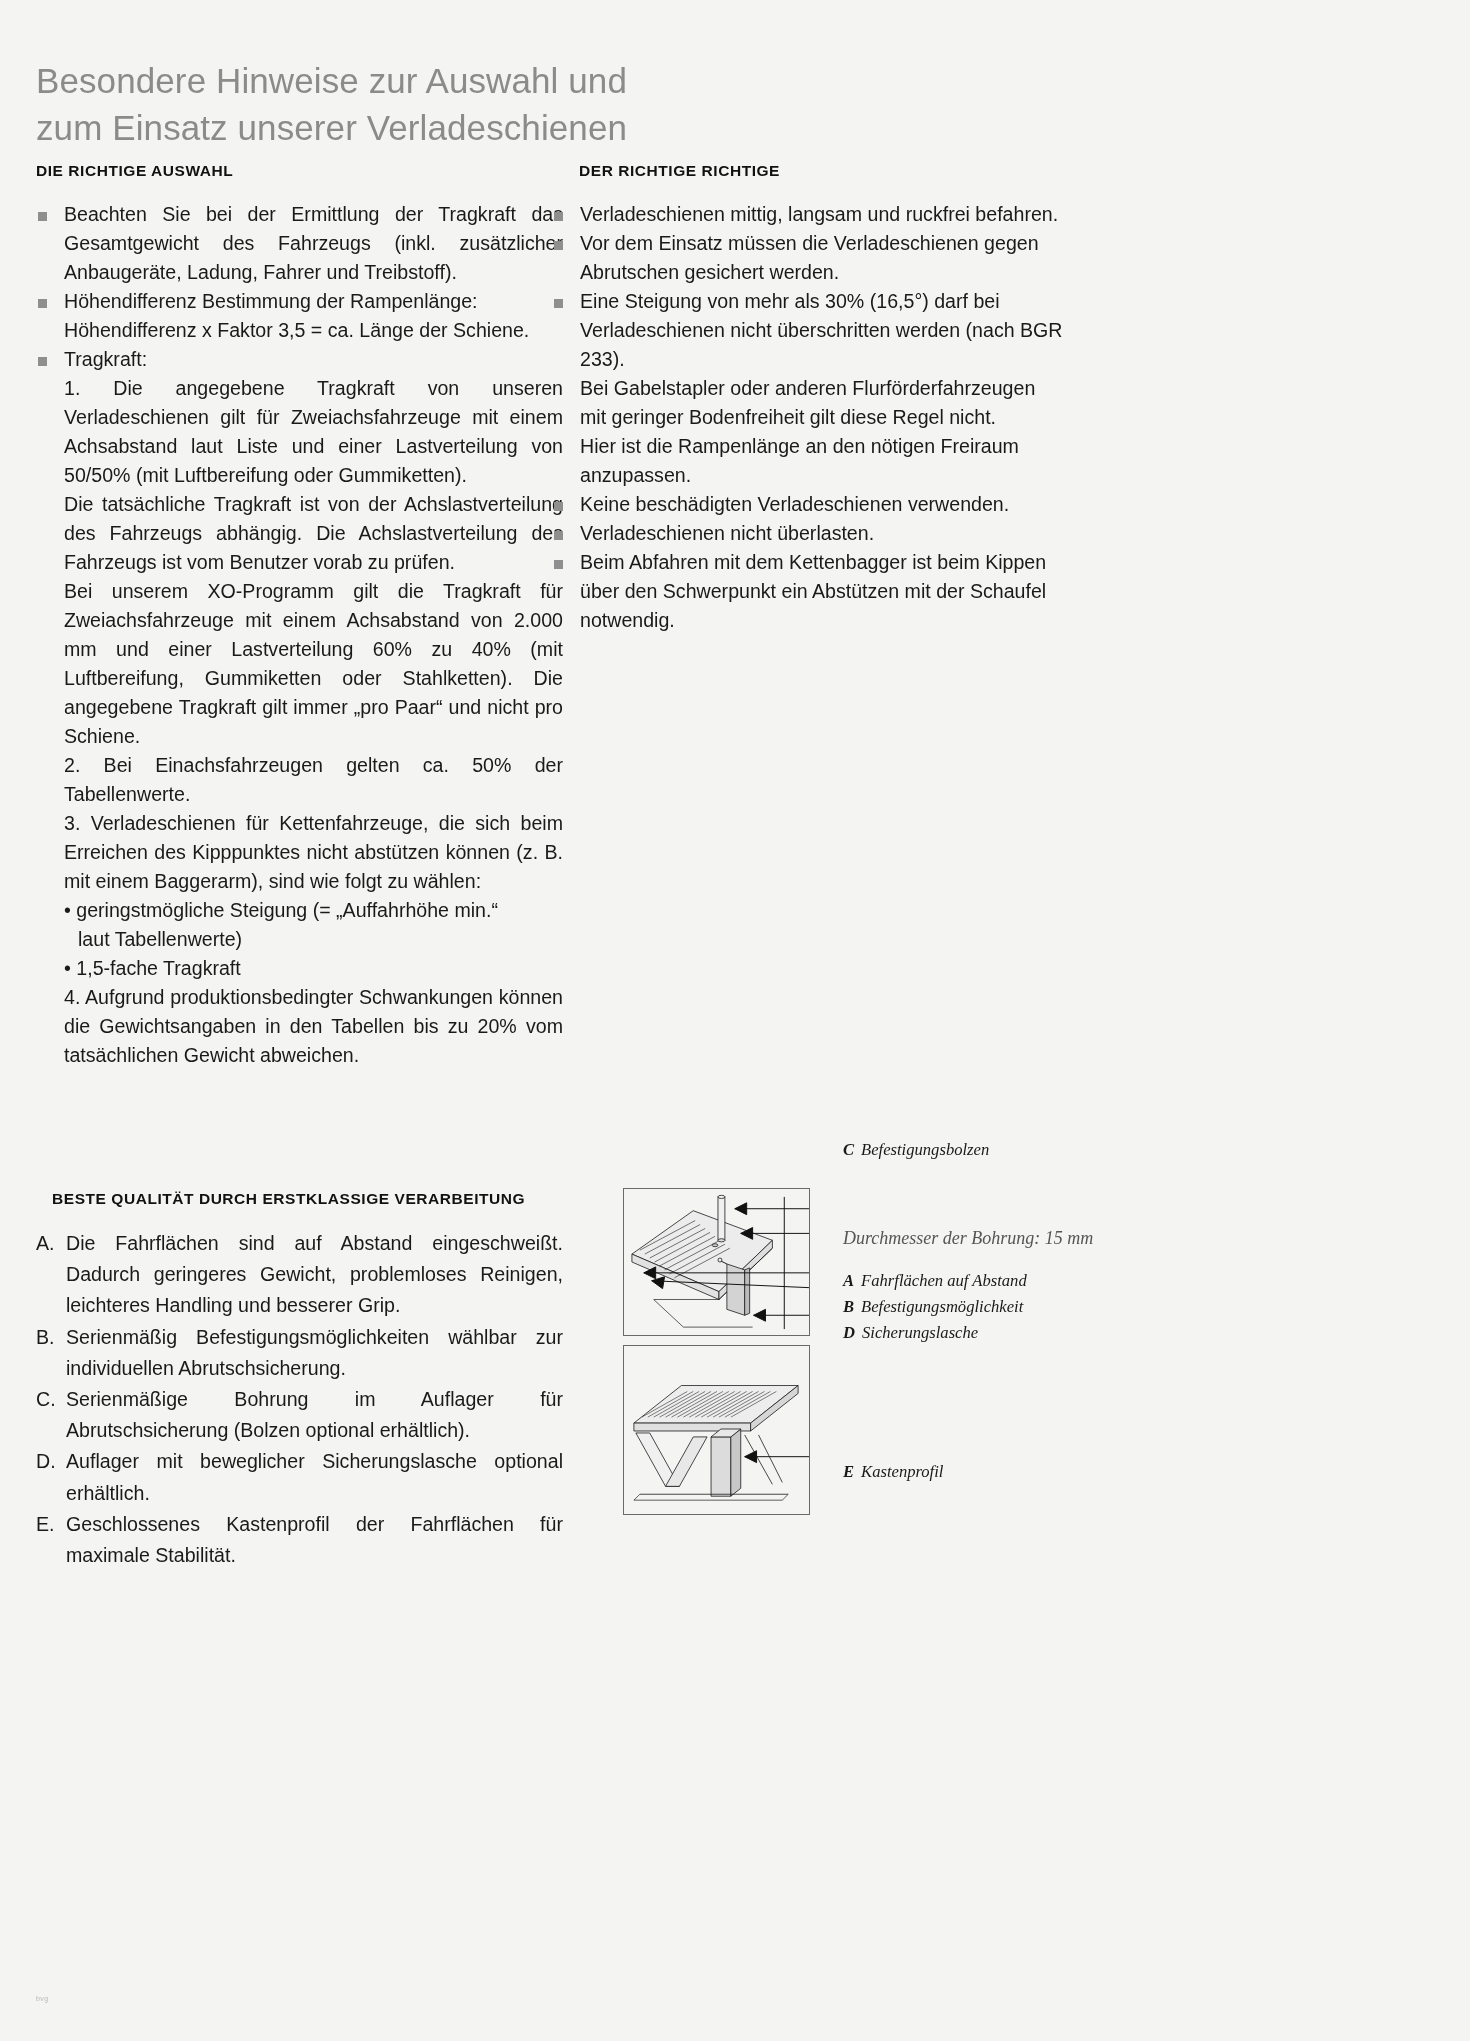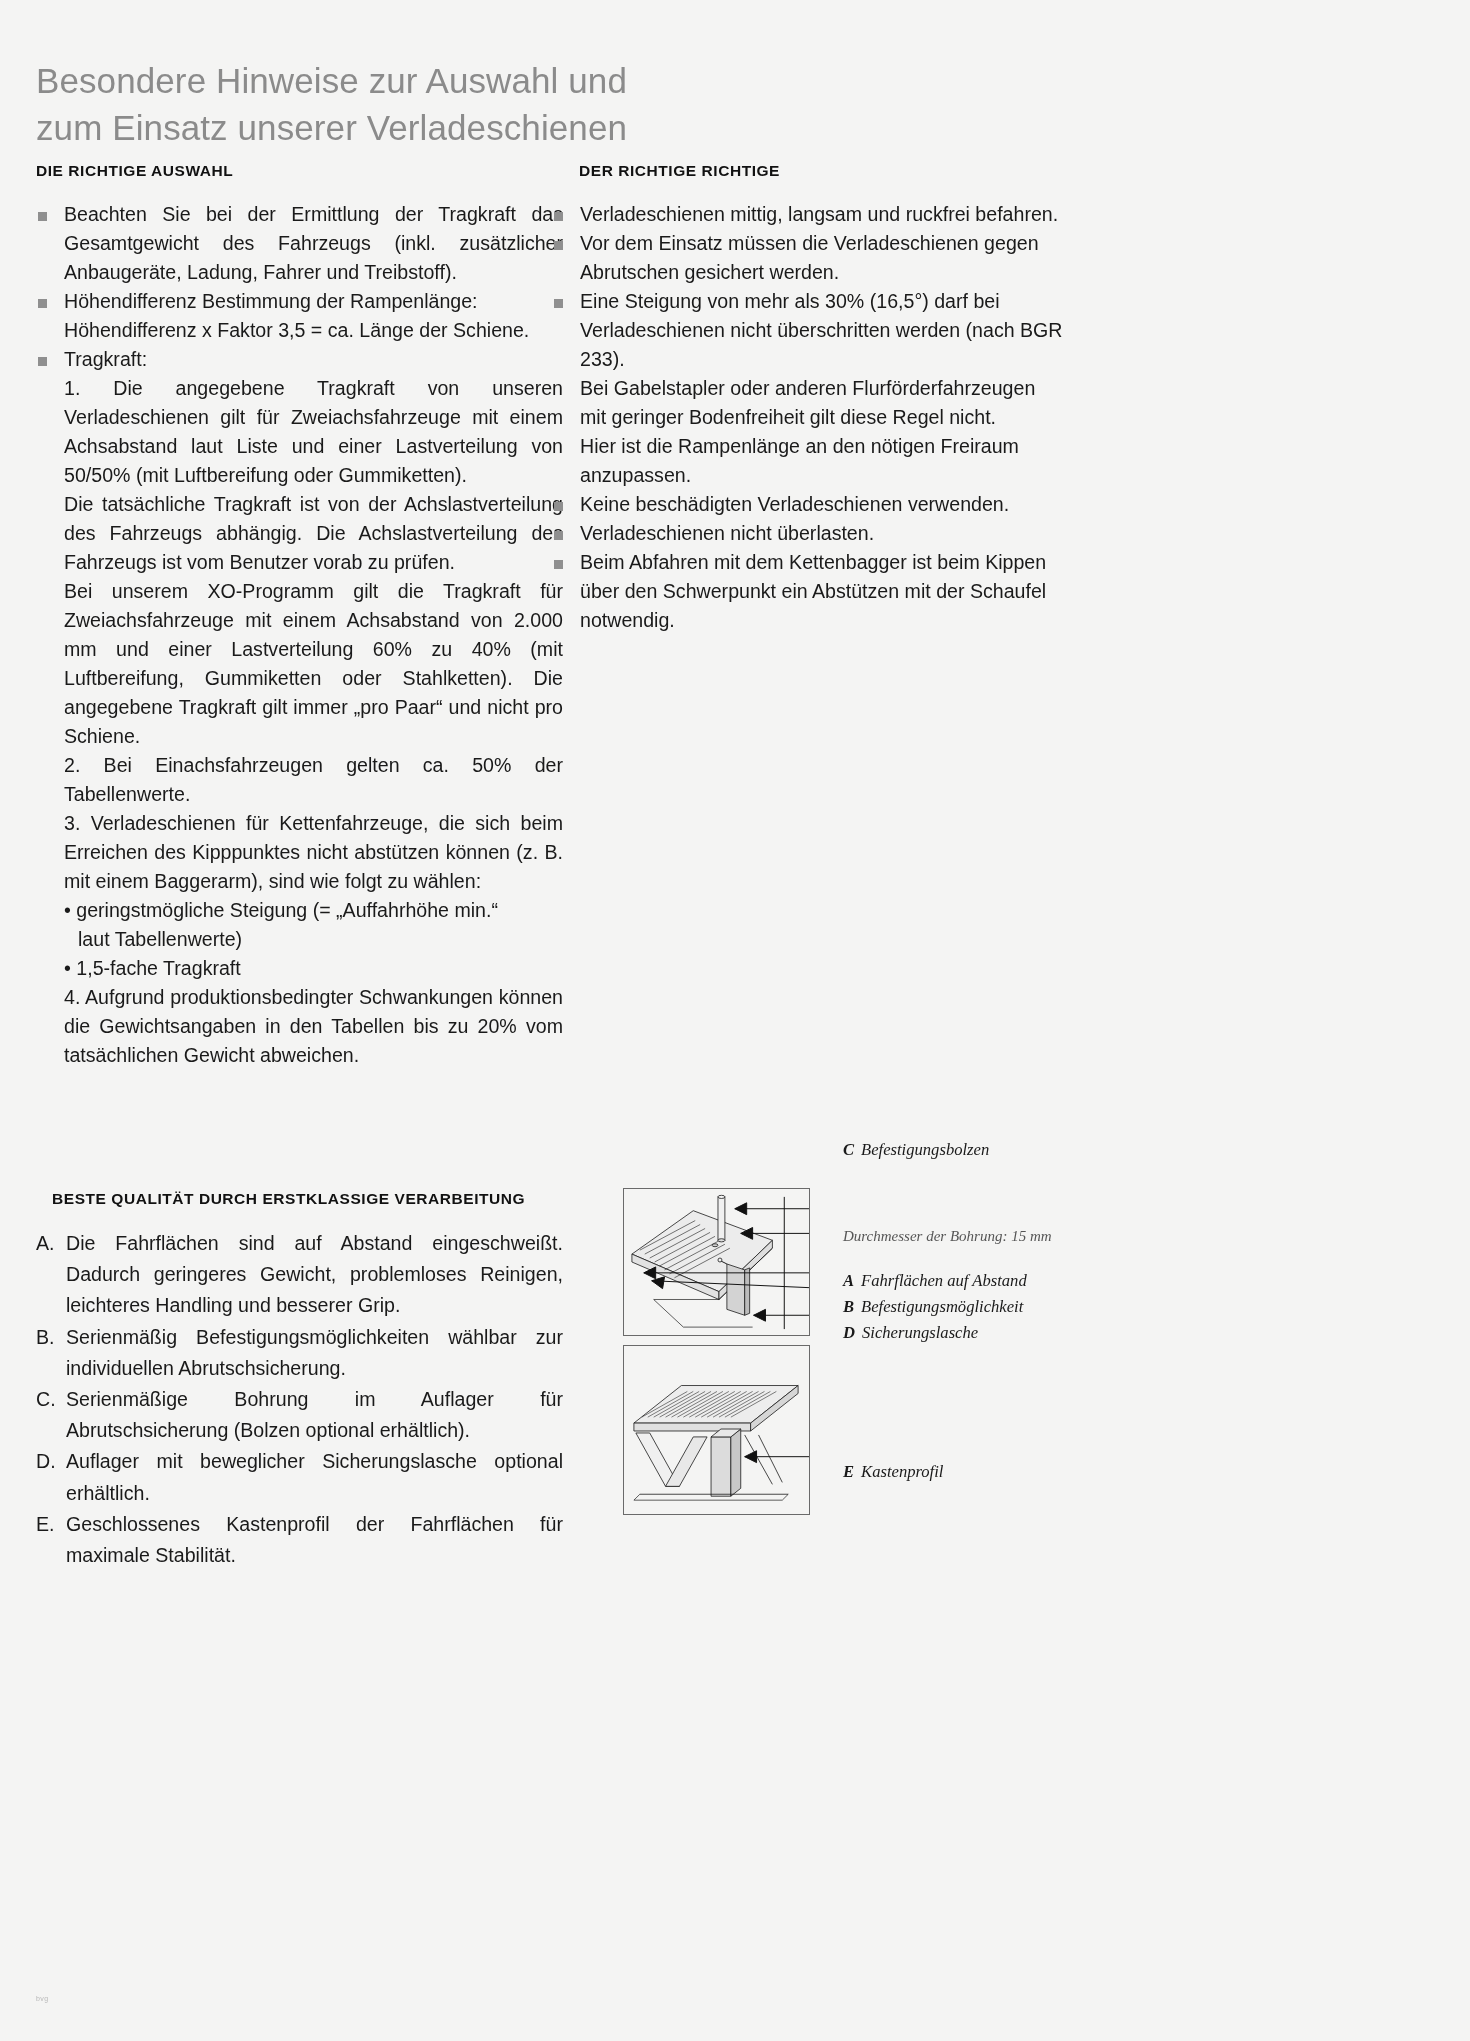--- a/index.html
+++ b/index.html
@@ -128,21 +128,21 @@
     font-style: italic;
   }
   .callout-row .letter {
     font-weight: 700;
     font-style: italic;
     margin-right: 7px;
   }
   .callout-sub {
     position: absolute;
     font-family: "Liberation Serif", serif;
-    font-size: 15px;
+    font-size: 18px;
     font-style: italic;
     color: #555;
     white-space: nowrap;
   }
 
   
   #footer-mark {
     position: absolute;
     left: 36px;
     top: 1995px;

